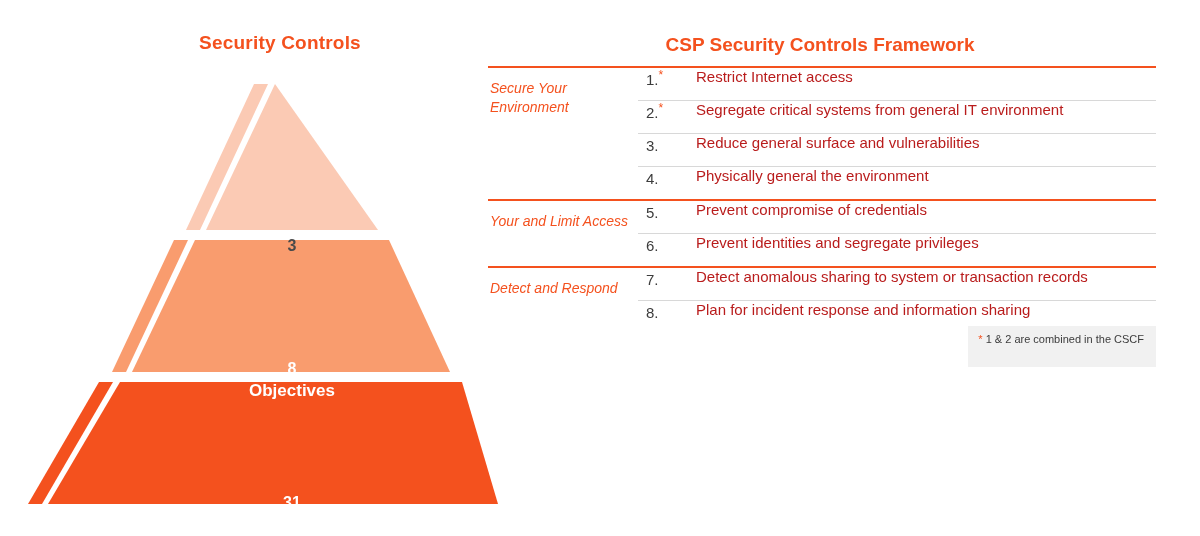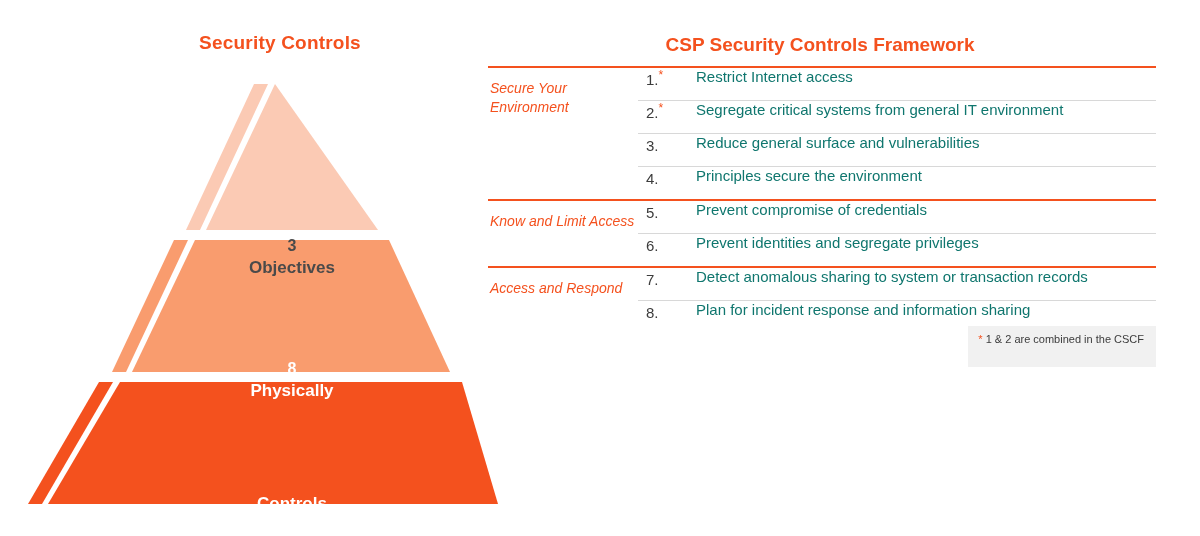--- a/index.html
+++ b/index.html
@@ -132,21 +132,21 @@
     padding-left: 8px !important;
     white-space: nowrap;
   }
   .num-cell .star {
     color: #F4511E;
     font-size: 12px;
     vertical-align: super;
   }
   .text-cell {
     font-size: 15px;
-    color: #0f766e;
+    color: #b91c1c;
     padding-left: 6px !important;
   }
   .group-sep-top {
     border-top: 2px solid #F4511E;
   }
 
   
   #footnote {
     position: absolute;
     top: 326px;
@@ -182,29 +182,29 @@
     </g>
 
     <g>
       <polygon points="113,320 42,442 28,442 99,320" fill="#F4511E"></polygon>
       <polygon points="120,320 48,442 498,442 462,320" fill="#F4511E"></polygon>
     </g>
   </svg>
 
   <div class="tier-label" id="tier-label-objectives">
     <span class="num">3</span>
-    <span class="name">Objectives</span>
   </div>
 
   <div class="tier-label" id="tier-label-principles">
     <span class="num">8</span>
-    <span class="name">Physically</span>
+    <span class="name">Objectives</span>
   </div>
 
   <div class="tier-label" id="tier-label-controls">
+    <span class="num">31</span>
     <span class="name">Controls</span>
   </div>
 </div>
 
 <div id="framework-panel">
 
   <div id="framework-title">CSP Security Controls Framework</div>
 
   <table id="framework-table">
     <tbody>
@@ -221,47 +221,47 @@
               <tr class="item-row">
                 <td class="num-cell"><span>2.</span><span class="star">*</span></td>
                 <td class="text-cell">Segregate critical systems from general IT environment</td>
               </tr>
               <tr class="item-row">
                 <td class="num-cell"><span>3.</span><span class="star"></span></td>
                 <td class="text-cell">Reduce general surface and vulnerabilities</td>
               </tr>
               <tr class="item-row final">
                 <td class="num-cell"><span>4.</span><span class="star"></span></td>
-                <td class="text-cell">Principles secure the environment</td>
+                <td class="text-cell">Physically general the environment</td>
               </tr>
             </tbody>
           </table>
         </td>
       </tr>
 
       <tr>
-        <td class="group-cell">Know and Limit Access</td>
+        <td class="group-cell">Your and Limit Access</td>
         <td class="rows-cell group-sep-top">
           <table>
             <tbody>
               <tr class="item-row">
                 <td class="num-cell"><span>5.</span><span class="star"></span></td>
                 <td class="text-cell">Prevent compromise of credentials</td>
               </tr>
               <tr class="item-row final">
                 <td class="num-cell"><span>6.</span><span class="star"></span></td>
                 <td class="text-cell">Prevent identities and segregate privileges</td>
               </tr>
             </tbody>
           </table>
         </td>
       </tr>
 
       <tr>
-        <td class="group-cell">Access and Respond</td>
+        <td class="group-cell">Detect and Respond</td>
         <td class="rows-cell group-sep-top">
           <table>
             <tbody>
               <tr class="item-row">
                 <td class="num-cell"><span>7.</span><span class="star"></span></td>
                 <td class="text-cell">Detect anomalous sharing to system or transaction records</td>
               </tr>
               <tr class="item-row final">
                 <td class="num-cell"><span>8.</span><span class="star"></span></td>
                 <td class="text-cell">Plan for incident response and information sharing</td>

